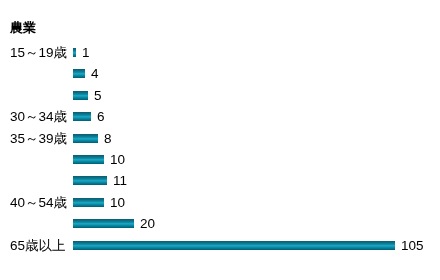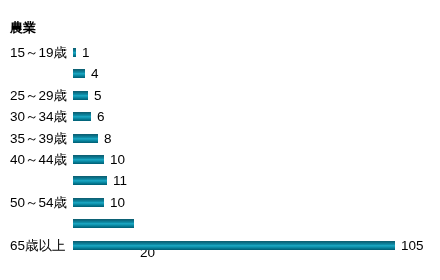--- a/index.html
+++ b/index.html
@@ -111,64 +111,62 @@
           <div class="bar-value" style="left: 9px;">1</div>
         </div>
       </div>
       <div class="row">
         <div class="bar-track">
           <div class="bar" style="width: 12px;"></div>
           <div class="bar-value" style="left: 18px;">4</div>
         </div>
       </div>
       <div class="row">
-        <div class="row-label">25～29歳</div>
         <div class="bar-track">
           <div class="bar" style="width: 15px;"></div>
           <div class="bar-value" style="left: 21px;">5</div>
         </div>
       </div>
       <div class="row">
         <div class="row-label">30～34歳</div>
         <div class="bar-track">
           <div class="bar" style="width: 18px;"></div>
           <div class="bar-value" style="left: 24px;">6</div>
         </div>
       </div>
       <div class="row">
         <div class="row-label">35～39歳</div>
         <div class="bar-track">
           <div class="bar" style="width: 25px;"></div>
           <div class="bar-value" style="left: 31px;">8</div>
         </div>
       </div>
       <div class="row">
-        <div class="row-label">40～44歳</div>
         <div class="bar-track">
           <div class="bar" style="width: 31px;"></div>
           <div class="bar-value" style="left: 37px;">10</div>
         </div>
       </div>
       <div class="row">
         <div class="bar-track">
           <div class="bar" style="width: 34px;"></div>
           <div class="bar-value" style="left: 40px;">11</div>
         </div>
       </div>
       <div class="row">
-        <div class="row-label">50～54歳</div>
+        <div class="row-label">40～54歳</div>
         <div class="bar-track">
           <div class="bar" style="width: 31px;"></div>
           <div class="bar-value" style="left: 37px;">10</div>
         </div>
       </div>
       <div class="row">
         <div class="bar-track">
           <div class="bar" style="width: 61px;"></div>
-          <div class="bar-value" style="left: 67px; margin-top: 29px;">20</div>
+          <div class="bar-value" style="left: 67px;">20</div>
         </div>
       </div>
       <div class="row">
         <div class="row-label">65歳以上</div>
         <div class="bar-track">
           <div class="bar" style="width: 322px;"></div>
           <div class="bar-value" style="left: 328px;">105</div>
         </div>
       </div>
     </div>

